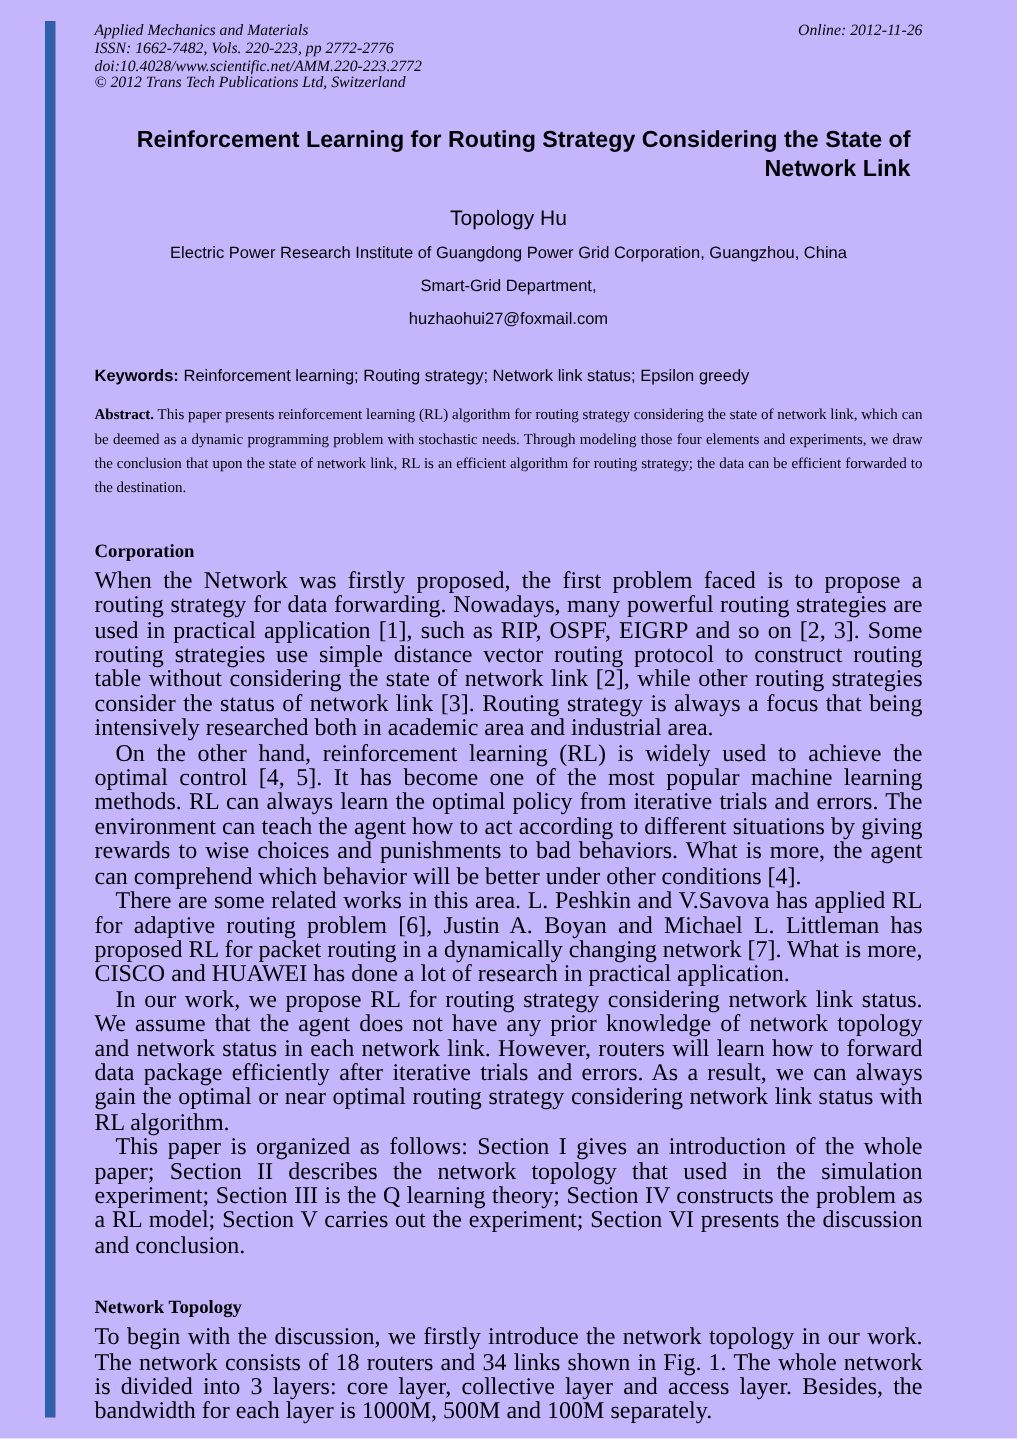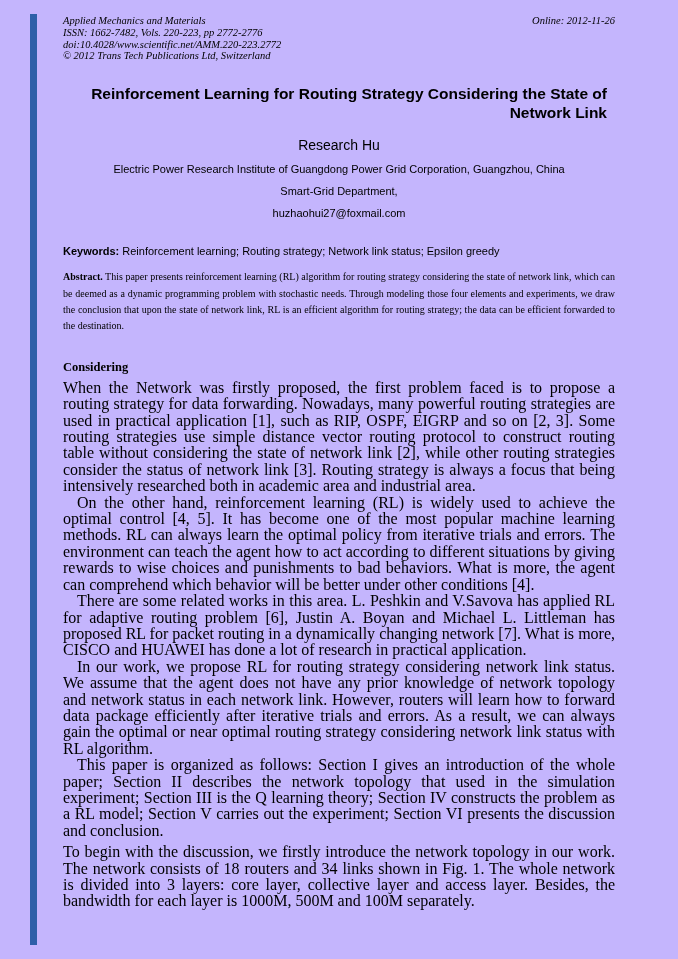--- a/index.html
+++ b/index.html
@@ -101,43 +101,44 @@
         <div>Applied Mechanics and Materials</div>
         <div>ISSN: 1662-7482, Vols. 220-223, pp 2772-2776</div>
         <div>doi:10.4028/www.scientific.net/AMM.220-223.2772</div>
         <div>© 2012 Trans Tech Publications Ltd, Switzerland</div>
       </div>
       <div class="header-right">Online: 2012-11-26</div>
     </div>
 
     <h1 class="title">Reinforcement Learning for Routing Strategy Considering the State of Network Link</h1>
 
-    <div class="author">Research Hu</div>
+    <div class="author">Topology Hu</div>
 
     <div class="affil">Electric Power Research Institute of Guangdong Power Grid Corporation, Guangzhou, China</div>
     <div class="affil">Smart-Grid Department,</div>
     <div class="affil">huzhaohui27@foxmail.com</div>
 
     <p class="keywords">
       <b>Keywords:</b>
       <span>Reinforcement learning; Routing strategy; Network link status; Epsilon greedy</span>
     </p>
 
     <p class="abstract">
       <b>Abstract.</b>
       <span>This paper presents reinforcement learning (RL) algorithm for routing strategy considering the state of network link, which can be deemed as a dynamic programming problem with stochastic needs. Through modeling those four elements and experiments, we draw the conclusion that upon the state of network link, RL is an efficient algorithm for routing strategy; the data can be efficient forwarded to the destination.</span>
     </p>
 
-    <h2 class="section-heading">Considering</h2>
+    <h2 class="section-heading">Corporation</h2>
     <div class="section-body">
       <p>When the Network was firstly proposed, the first problem faced is to propose a routing strategy for data forwarding. Nowadays, many powerful routing strategies are used in practical application [1], such as RIP, OSPF, EIGRP and so on [2, 3]. Some routing strategies use simple distance vector routing protocol to construct routing table without considering the state of network link [2], while other routing strategies consider the status of network link [3]. Routing strategy is always a focus that being intensively researched both in academic area and industrial area.</p>
       <p>On the other hand, reinforcement learning (RL) is widely used to achieve the optimal control [4, 5]. It has become one of the most popular machine learning methods. RL can always learn the optimal policy from iterative trials and errors. The environment can teach the agent how to act according to different situations by giving rewards to wise choices and punishments to bad behaviors. What is more, the agent can comprehend which behavior will be better under other conditions [4].</p>
       <p>There are some related works in this area. L. Peshkin and V.Savova has applied RL for adaptive routing problem [6], Justin A. Boyan and Michael L. Littleman has proposed RL for packet routing in a dynamically changing network [7]. What is more, CISCO and HUAWEI has done a lot of research in practical application.</p>
       <p>In our work, we propose RL for routing strategy considering network link status. We assume that the agent does not have any prior knowledge of network topology and network status in each network link. However, routers will learn how to forward data package efficiently after iterative trials and errors. As a result, we can always gain the optimal or near optimal routing strategy considering network link status with RL algorithm.</p>
       <p>This paper is organized as follows: Section I gives an introduction of the whole paper; Section II describes the network topology that used in the simulation experiment; Section III is the Q learning theory; Section IV constructs the problem as a RL model; Section V carries out the experiment; Section VI presents the discussion and conclusion.</p>
     </div>
 
+    <h2 class="section-heading">Network Topology</h2>
     <div class="section-body">
       <p>To begin with the discussion, we firstly introduce the network topology in our work. The network consists of 18 routers and 34 links shown in Fig. 1. The whole network is divided into 3 layers: core layer, collective layer and access layer. Besides, the bandwidth for each layer is 1000M, 500M and 100M separately.</p>
     </div>
 
   </div>
 </div>
 
 </body></html>

